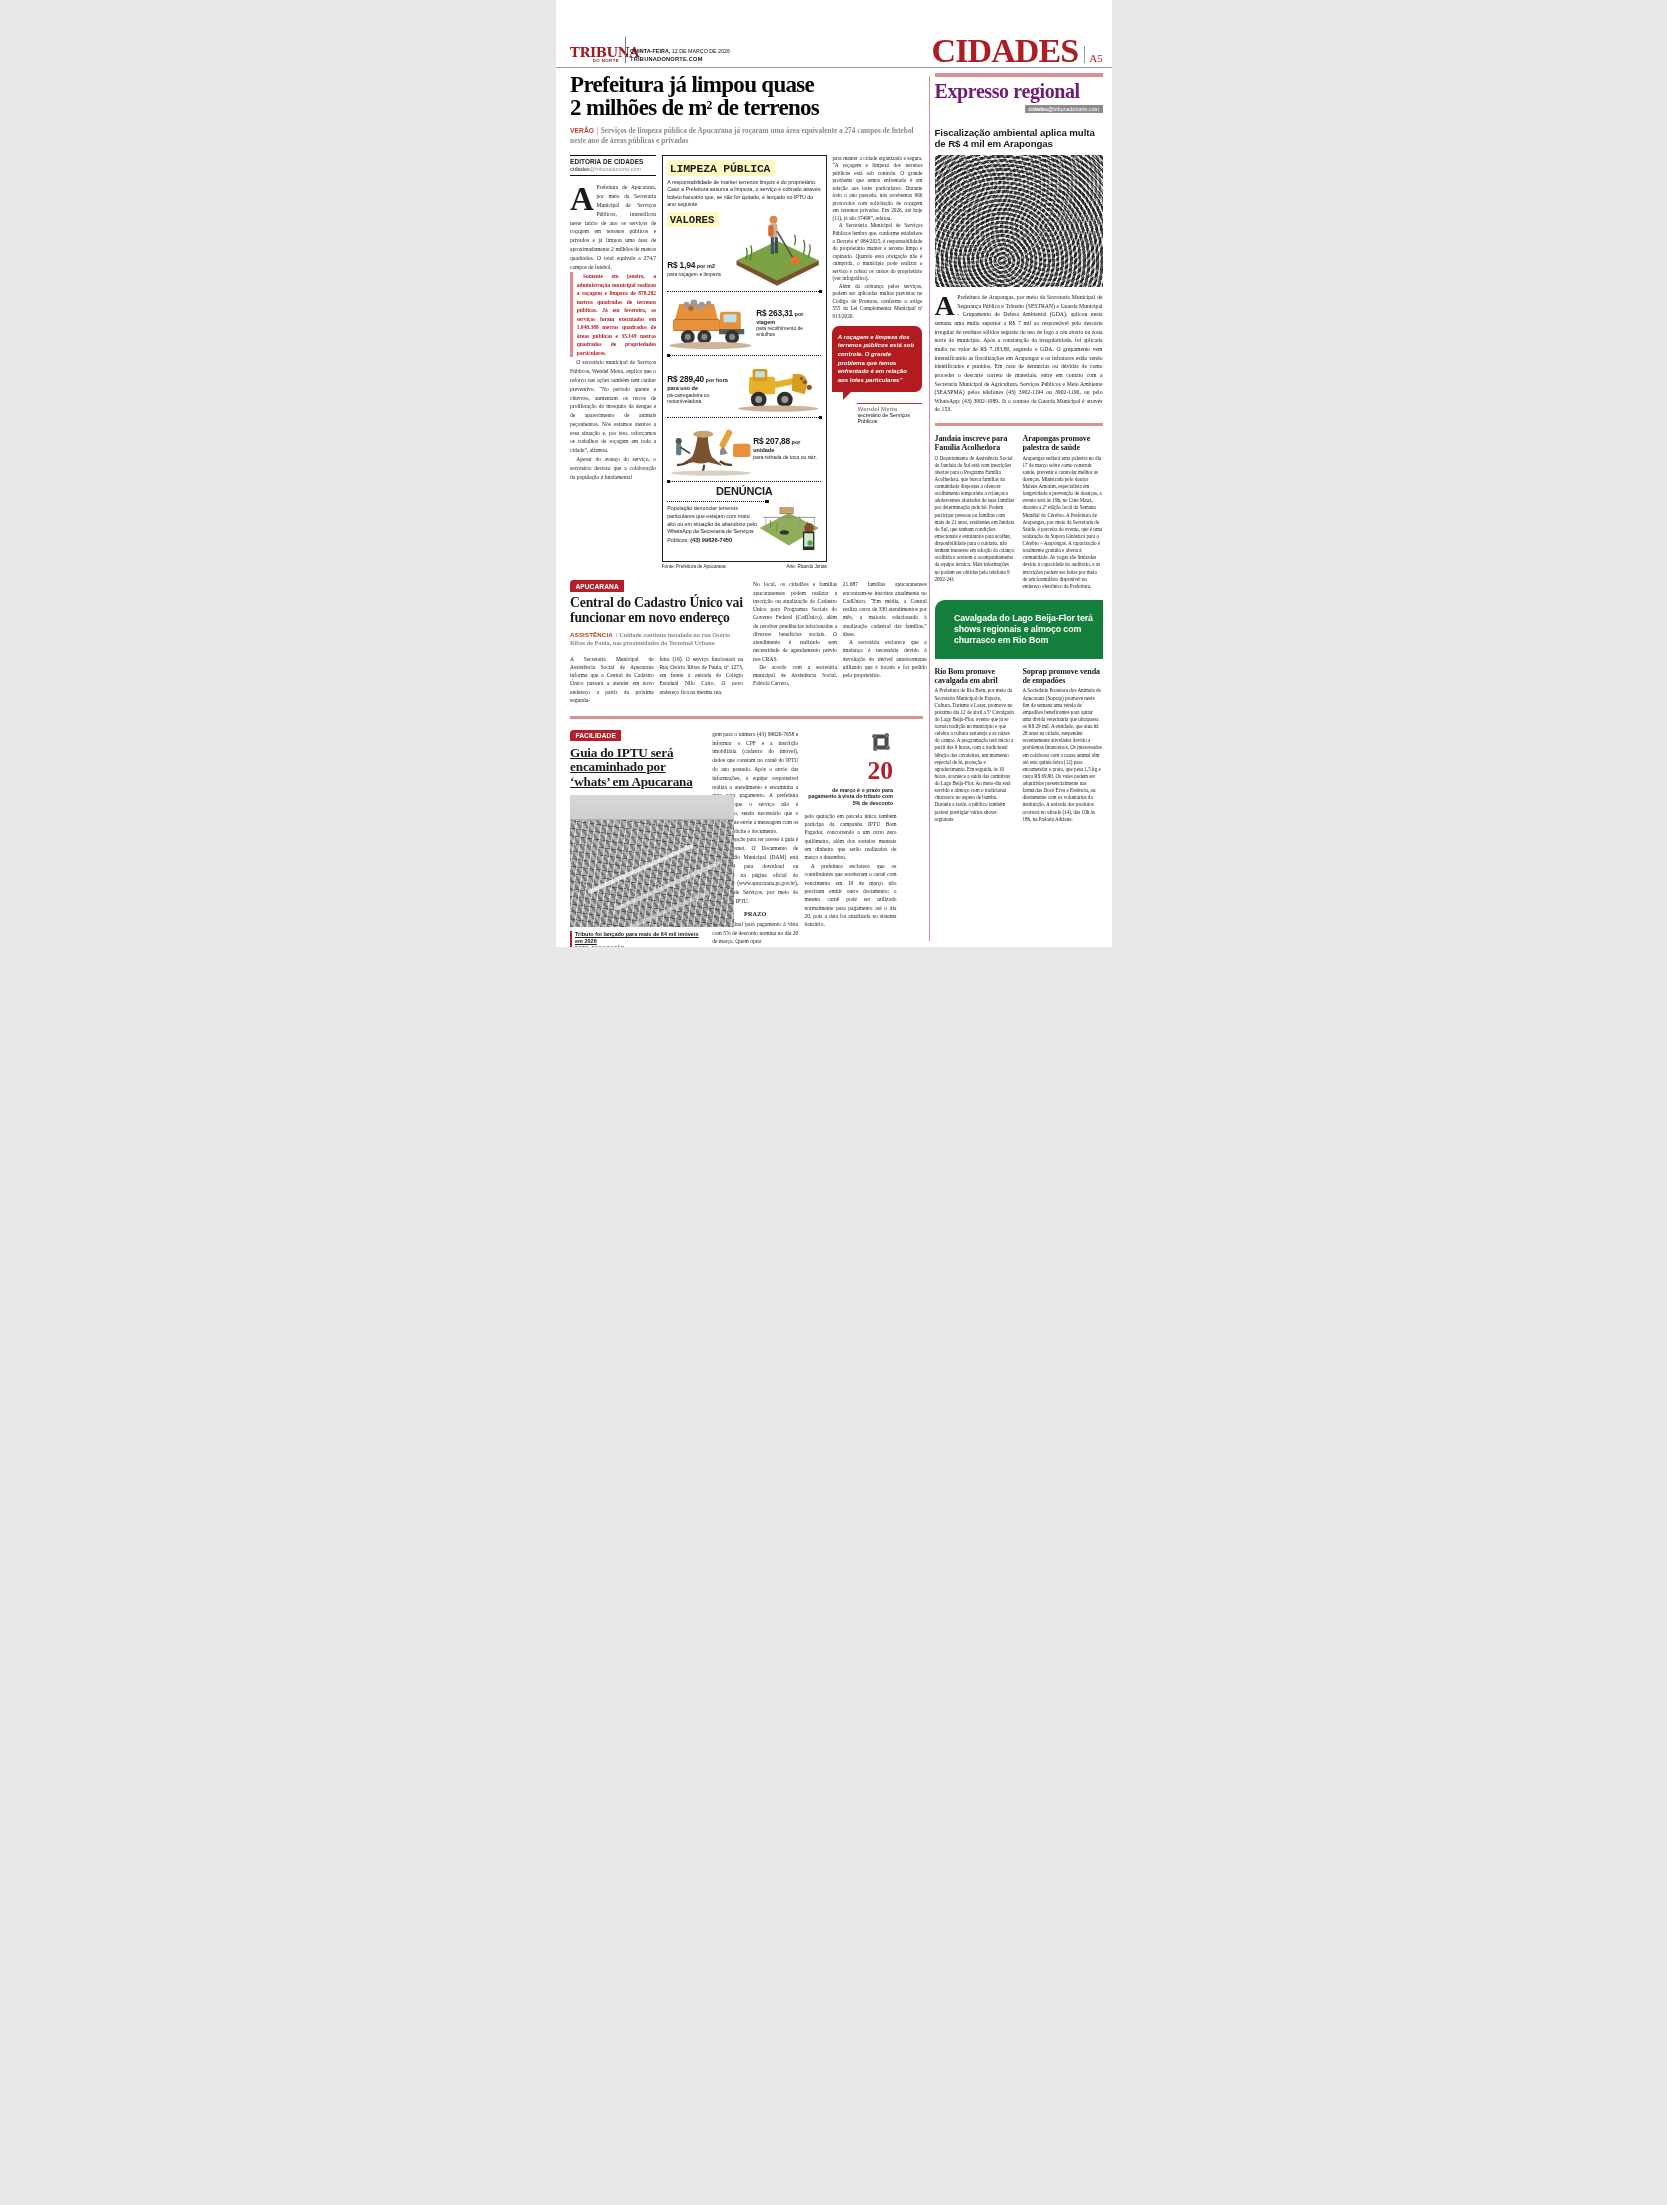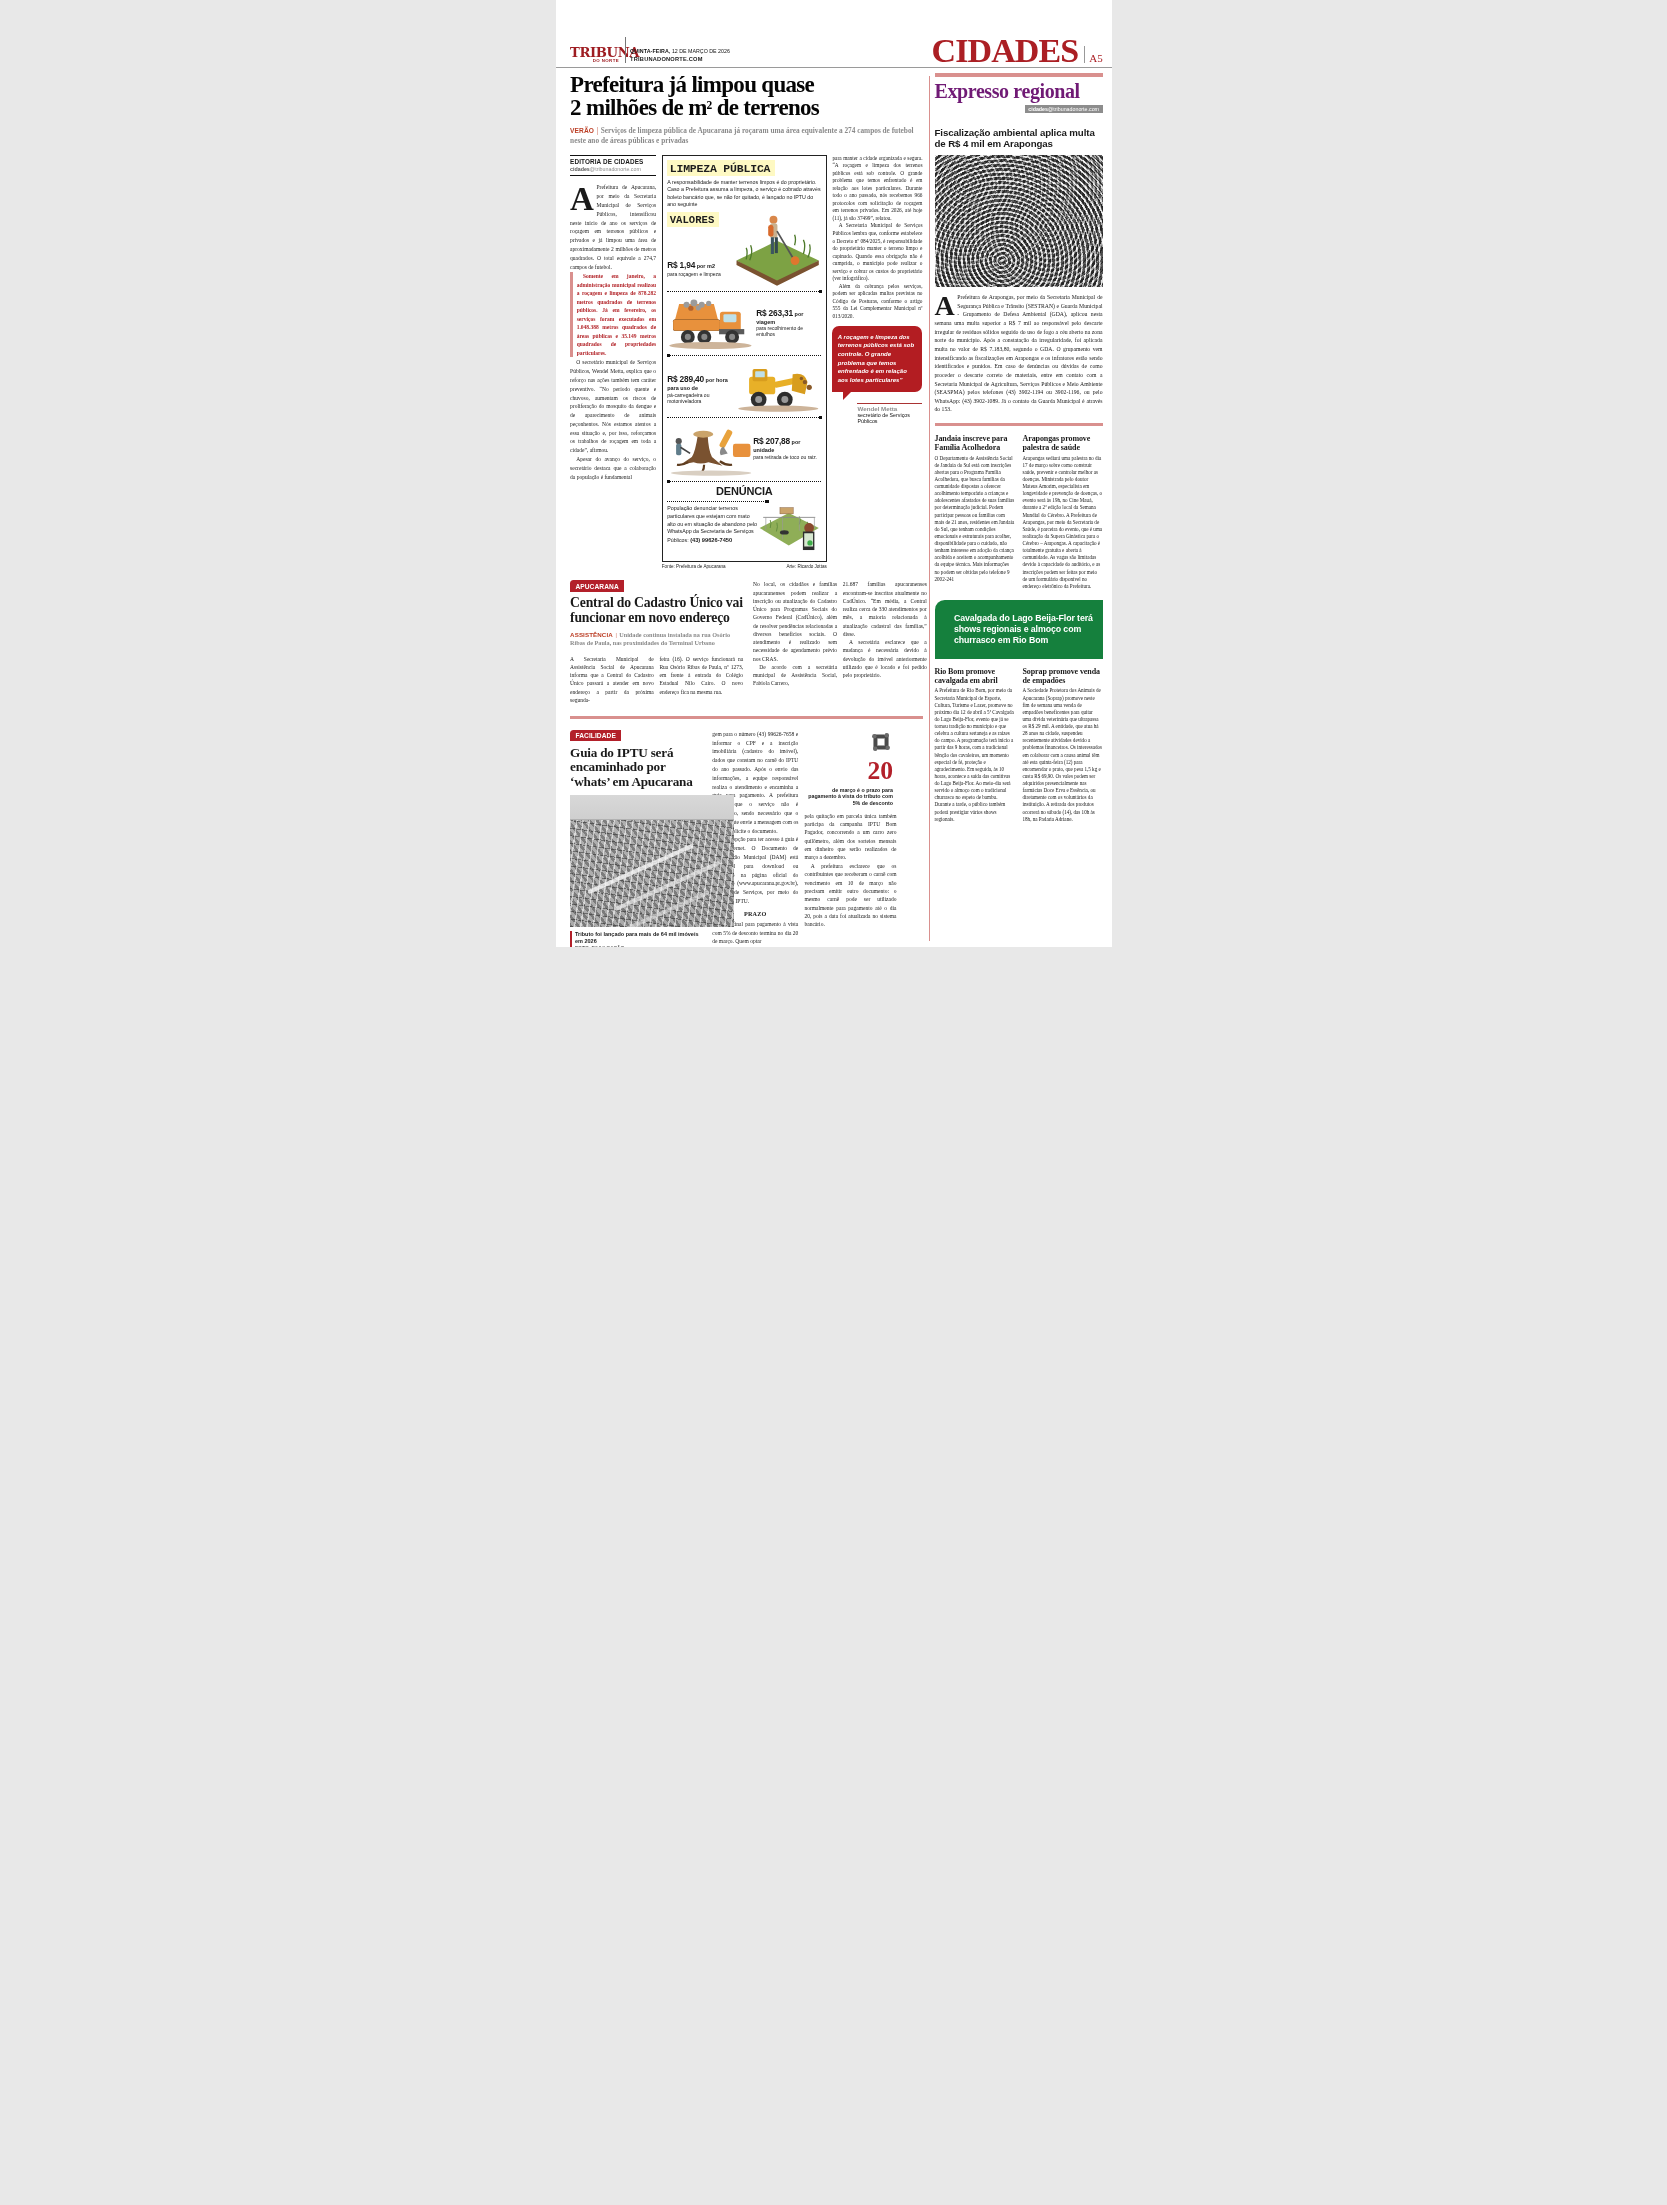--- a/index.html
+++ b/index.html
@@ -90,21 +90,21 @@
   .mid-strap { margin-top:5.3px; font-size:6.2px; line-height:1.35; }
   .mid-strap .kicker { font-size:6.2px; }
   .mid-cols2 { display:flex; gap:5.7px; margin-top:7px; }
   .mid-cols2 .c { width:84px; }
   .mid-right { display:flex; gap:5.7px; width:174px; }
   .mid-right .c { width:84px; }
   .mid-band .bodytext p { font-size:5.5px; line-height:1.5; }
 
   
   .bot-band { display:flex; gap:6.2px; margin-top:10.6px; }
-  .bot-left { width:136px; }
+  .bot-left { width:136px;text-decoration:underline; }
   .bot-headline { font-family:"Liberation Serif", serif; font-weight:bold; font-size:13.2px; line-height:1.1; letter-spacing:-0.2px; margin-top:4.4px; }
   .photo-aerial { margin-top:6.2px; width:164px; height:132px;
     background:
       linear-gradient(180deg,#d8d8d8 0%,#cfcfcf 18%,#9a9a9a 19%, #8a8a8a 100%);
     position:relative; overflow:hidden; }
   .photo-aerial::before { content:""; position:absolute; inset:25px 0 0 0;
     background:
       repeating-linear-gradient(98deg, rgba(255,255,255,.55) 0 1.3px, rgba(0,0,0,0) 1.3px 6.2px),
       repeating-linear-gradient(8deg, rgba(40,40,40,.5) 0 0.9px, rgba(0,0,0,0) 0.9px 7.5px),
       repeating-linear-gradient(52deg, rgba(110,110,110,.6) 0 2.6px, rgba(190,190,190,.6) 2.6px 5.7px); }

